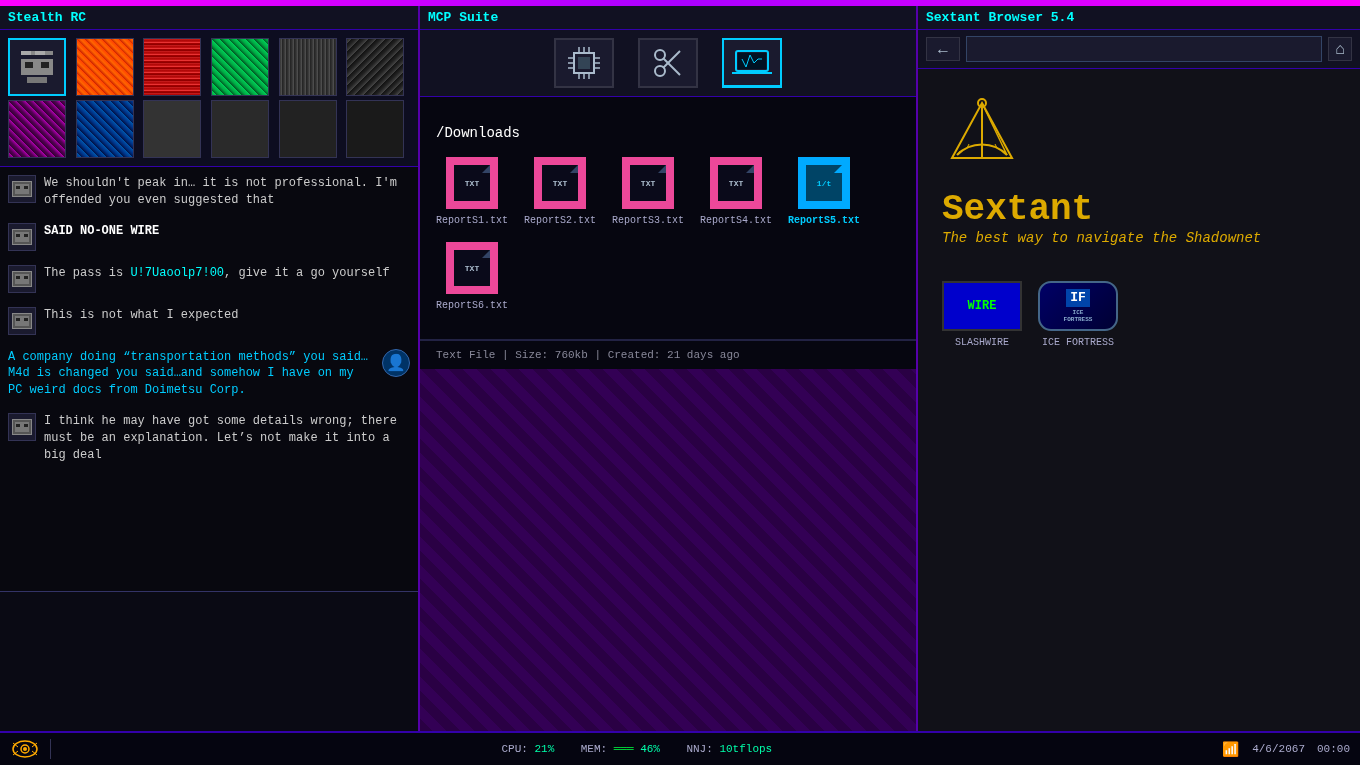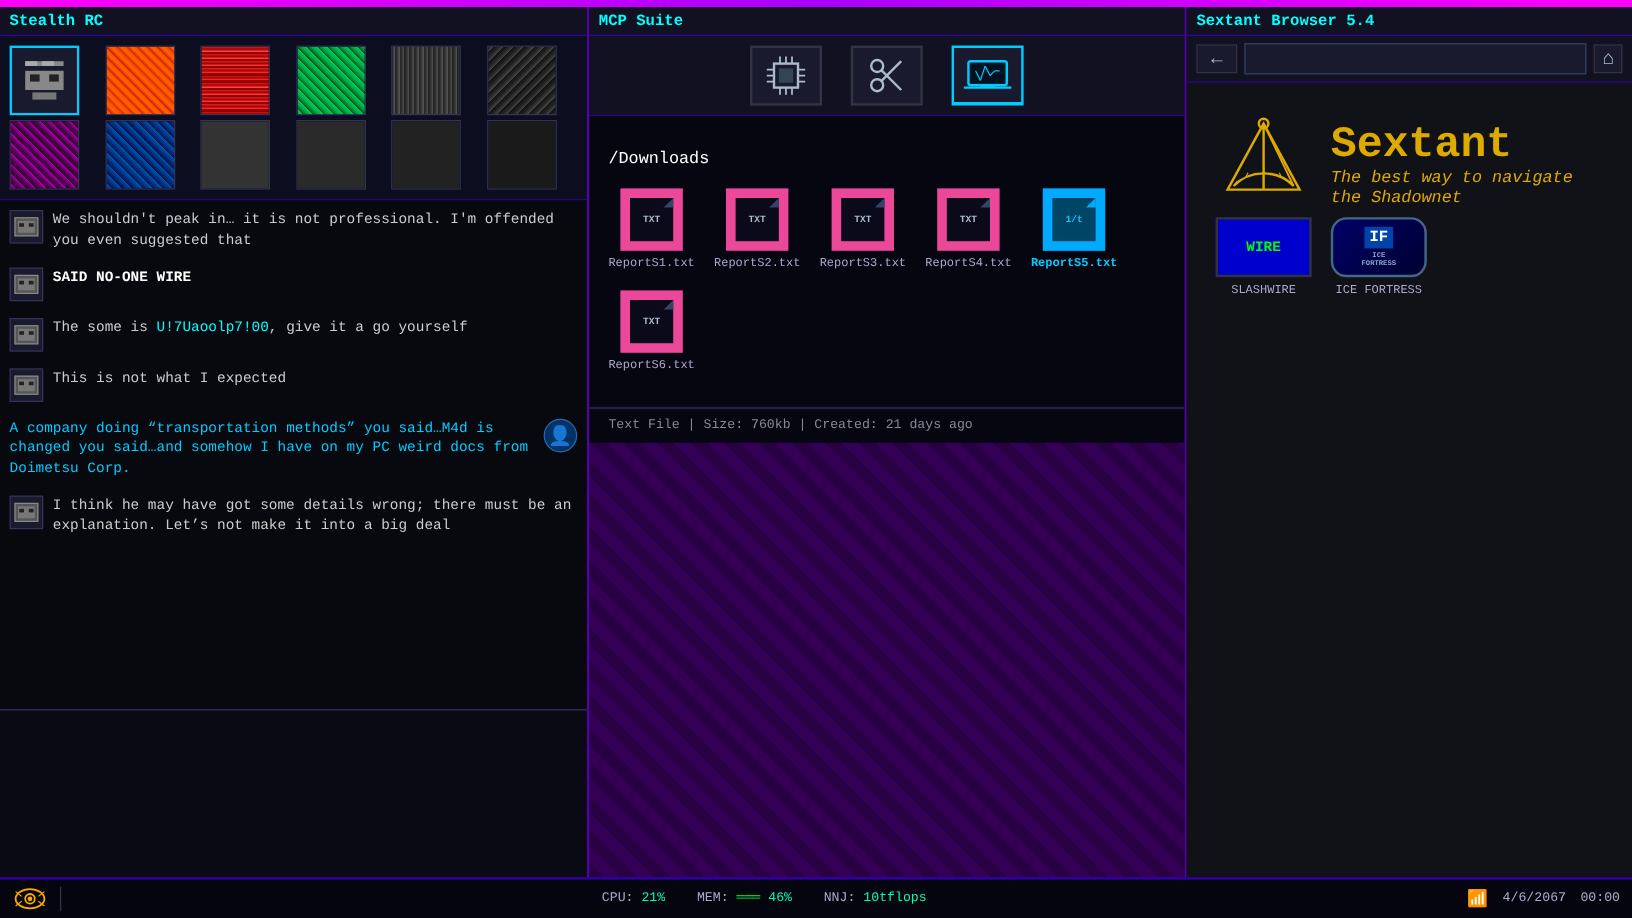--- a/index.html
+++ b/index.html
@@ -24,21 +24,21 @@
     .panels {
       display: flex;
       position: absolute;
       top: 6px;
       left: 0; right: 0;
       height: 725px;
     }
 
     
     .panel-stealth {
-      width: 491px;
+      width: 420px;
       background: #0a0a12;
       border-right: 2px solid #5500aa;
       display: flex;
       flex-direction: column;
     }
 
     .panel-title {
       color: #00ffff;
       font-size: 13px;
       font-weight: bold;
@@ -284,23 +284,24 @@
 
     .sextant-content {
       flex: 1;
       background: #111118;
       padding: 24px;
       overflow-y: auto;
     }
 
     .sextant-logo-area {
       display: flex;
-      align-items: flex-end;
+      align-items: flex-start;
       gap: 16px;
-      margin-bottom: 8px;
+      margin-bottom: 35px;
+      flex-direction: column;
     }
 
     .sextant-logo-text {
       display: flex;
       flex-direction: column;
     }
 
     .sextant-title {
       color: #ddaa00;
       font-size: 36px;
@@ -527,21 +528,21 @@
       <div class="chat-msg">
         <div class="chat-avatar-small">
           <div style="width:20px;height:16px;background:#555;border:1px solid #888;display:flex;align-items:center;justify-content:center;">
             <div style="width:14px;height:10px;background:#777;position:relative;">
               <div style="position:absolute;left:1px;top:2px;width:4px;height:3px;background:#222;"></div>
               <div style="position:absolute;right:1px;top:2px;width:4px;height:3px;background:#222;"></div>
             </div>
           </div>
         </div>
         <div class="chat-text">
-          <span>The some is </span><span class="highlight-cyan">U!7Uaoolp7!00</span><span>, give it a go yourself</span>
+          <span>The pass is </span><span class="highlight-cyan">U!7Uaoolp7!00</span><span>, give it a go yourself</span>
         </div>
       </div>
 
       <div class="chat-msg">
         <div class="chat-avatar-small">
           <div style="width:20px;height:16px;background:#555;border:1px solid #888;display:flex;align-items:center;justify-content:center;">
             <div style="width:14px;height:10px;background:#777;position:relative;">
               <div style="position:absolute;left:1px;top:2px;width:4px;height:3px;background:#222;"></div>
               <div style="position:absolute;right:1px;top:2px;width:4px;height:3px;background:#222;"></div>
             </div>

